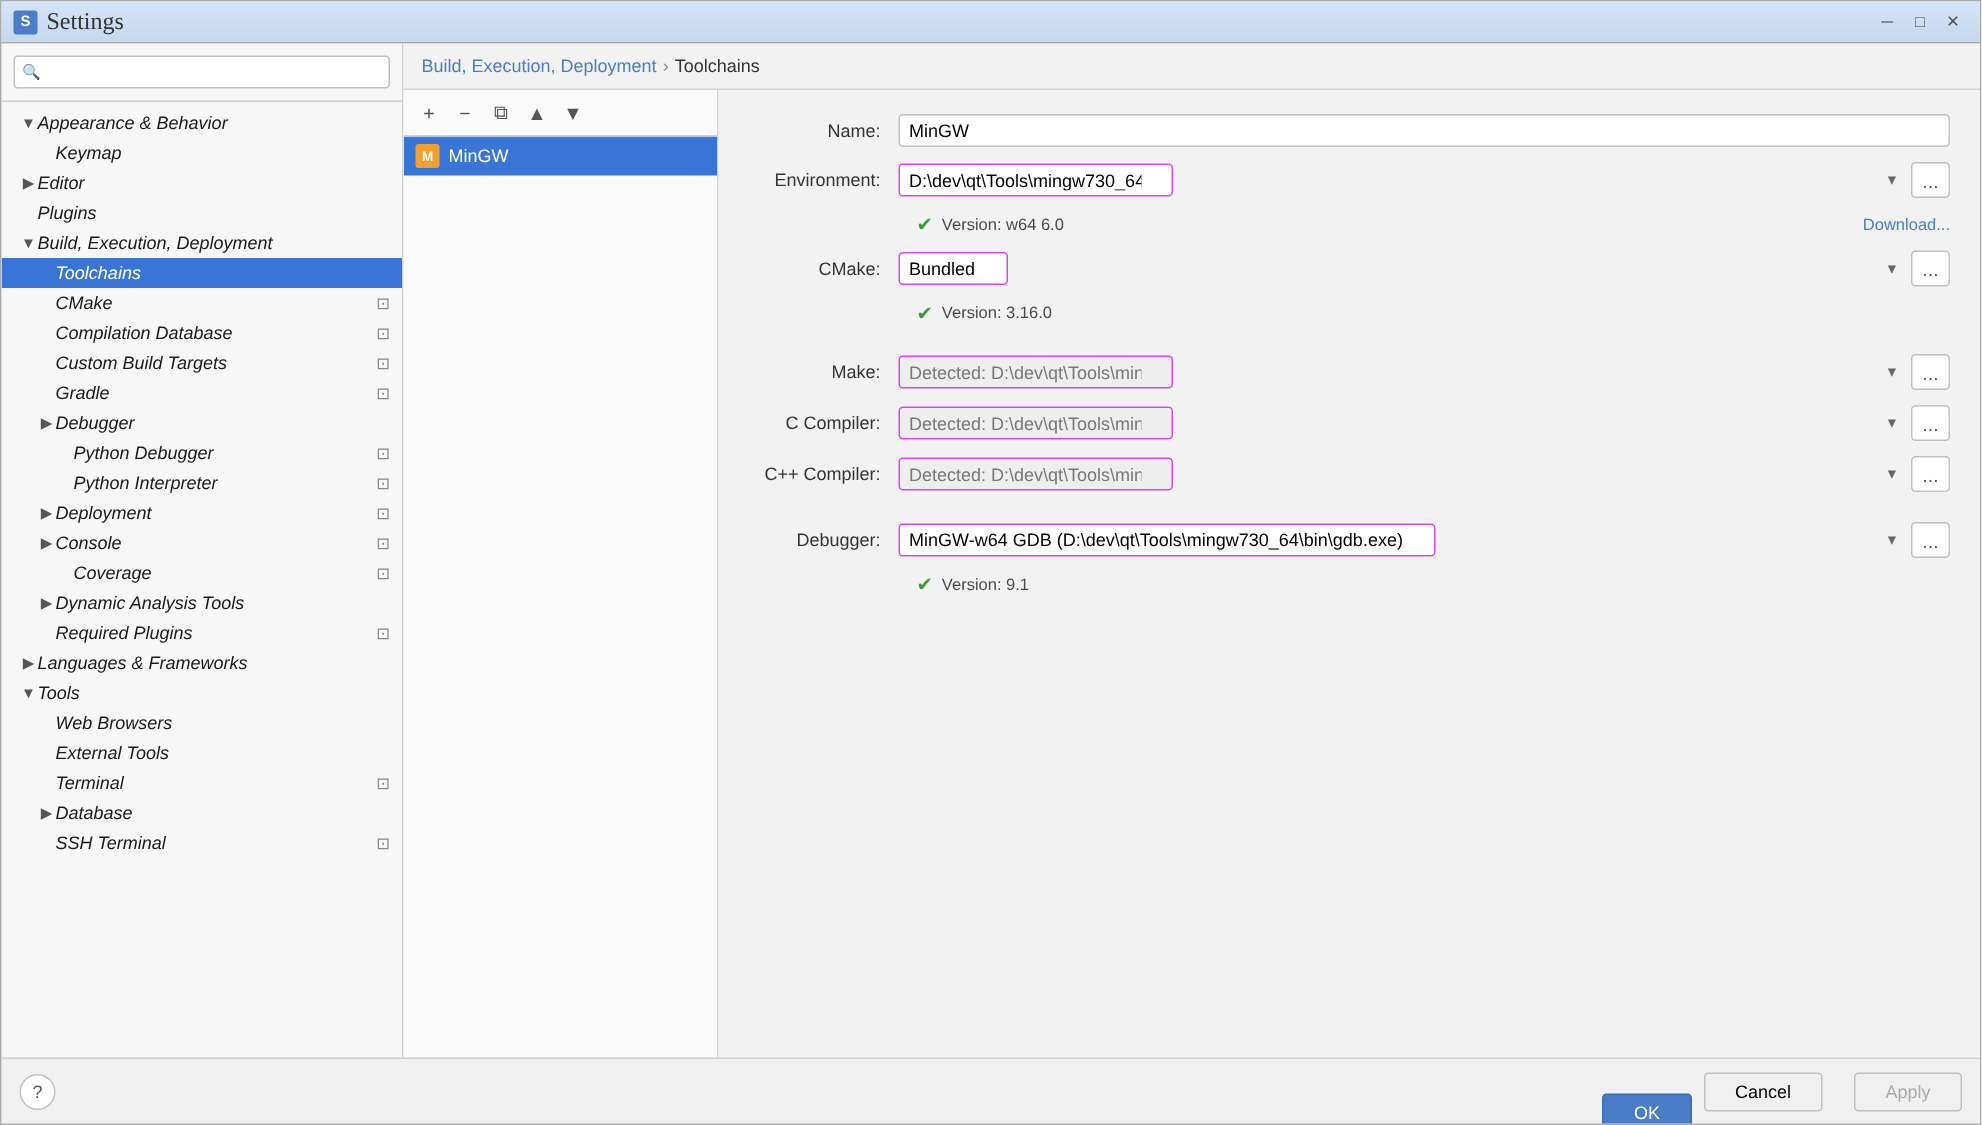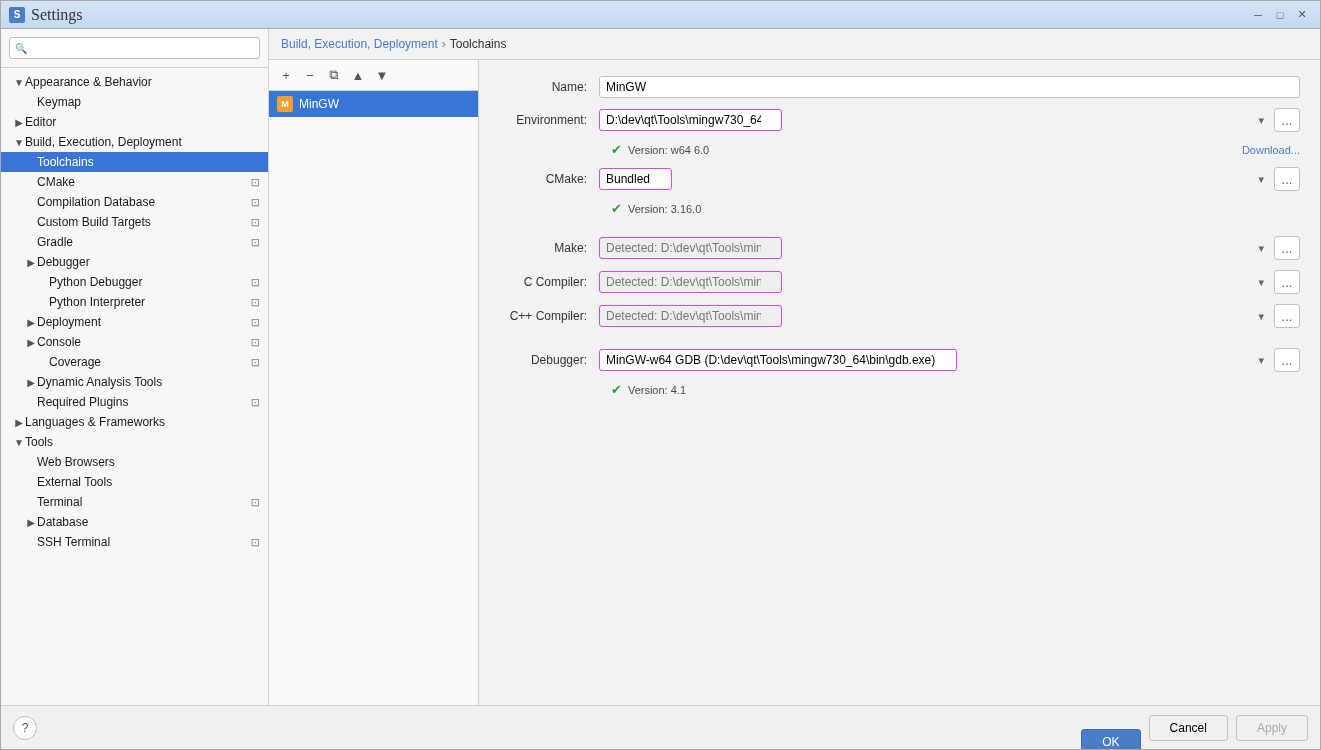--- a/index.html
+++ b/index.html
@@ -154,21 +154,21 @@
     .tree-item .indent { display: inline-block; }
     .tree-item .arrow {
       width: 12px;
       font-size: 10px;
       color: #555;
       display: inline-block;
       text-align: center;
     }
     .tree-item.selected .arrow { color: white; }
 
-    .tree-item .label { flex: 1; }
+    .tree-item .label { flex: 1; font-style: italic; }
 
     .copy-icon {
       margin-left: auto;
       color: #888;
       font-size: 11px;
     }
 
     
     .right-panel {
       flex: 1;
@@ -412,21 +412,21 @@
       border: 1px solid #c0c0c0;
       background: #f0f0f0;
     }
 
     .action-btn.primary {
       background: #4a7cc7;
       color: white;
       border-color: #3a6cb7;
       margin-top: 28px;
     }
-    .action-btn.disabled { color: #aaa; cursor: default; }
+    .action-btn.disabled { color: #aaa; cursor: default; margin-left: 13px; }
 
     .section-spacer { height: 10px; }
   </style>
 </head>
 <body>
 
 <div class="window">
 
   <div class="titlebar">
     <div class="titlebar-left">
@@ -463,20 +463,25 @@
             <span class="arrow"></span>
             <span class="label">Keymap</span>
           </div>
           <div class="tree-item">
             <span class="indent" style="width:4px"></span>
             <span class="arrow">▶</span>
             <span class="label">Editor</span>
           </div>
           <div class="tree-item">
             <span class="indent" style="width:4px"></span>
+            <span class="arrow"></span>
+            <span class="label">Plugins</span>
+          </div>
+          <div class="tree-item">
+            <span class="indent" style="width:4px"></span>
             <span class="arrow">▼</span>
             <span class="label">Build, Execution, Deployment</span>
           </div>
 
           <div class="tree-item selected">
             <span class="indent" style="width:16px"></span>
             <span class="arrow"></span>
             <span class="label">Toolchains</span>
           </div>
           <div class="tree-item">
@@ -693,21 +698,21 @@
               <span class="form-label">Debugger:</span>
               <div class="form-control-wrap">
                 <div class="select-wrapper">
                   <select class="form-select"><option>MinGW-w64 GDB (D:\dev\qt\Tools\mingw730_64\bin\gdb.exe)</option></select>
                 </div>
                 <button class="btn-dots">...</button>
               </div>
             </div>
             <div class="hint-row">
               <span class="hint-check">✔</span>
-              <span class="hint-text">Version: 4.1</span>
+              <span class="hint-text">Version: 9.1</span>
             </div>
 
           </div>
         </div>
       </div>
     </div>
 
     <div class="bottom-bar">
       <div class="bottom-left">
         <button class="help-btn">?</button>

